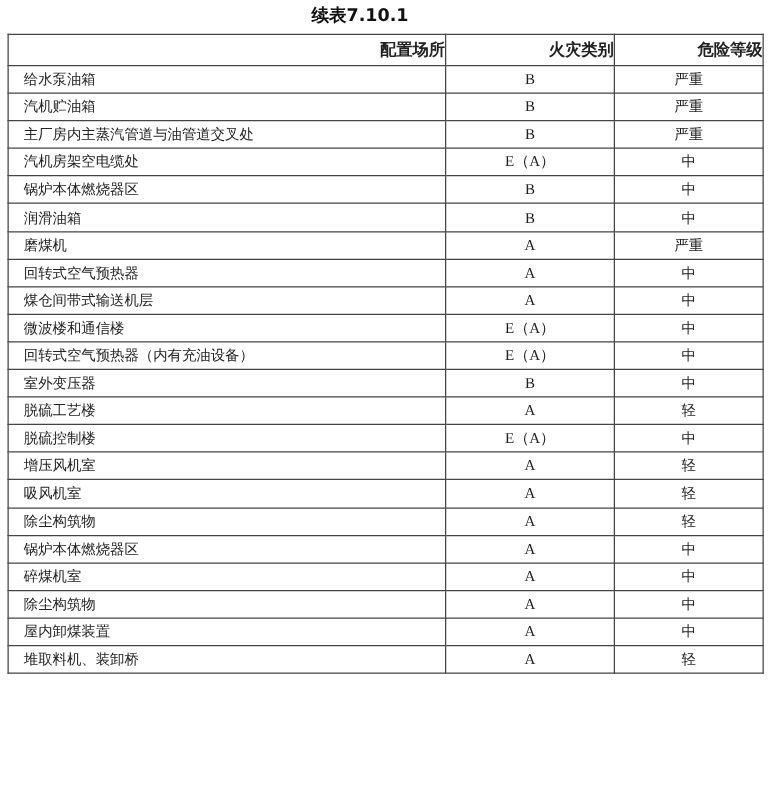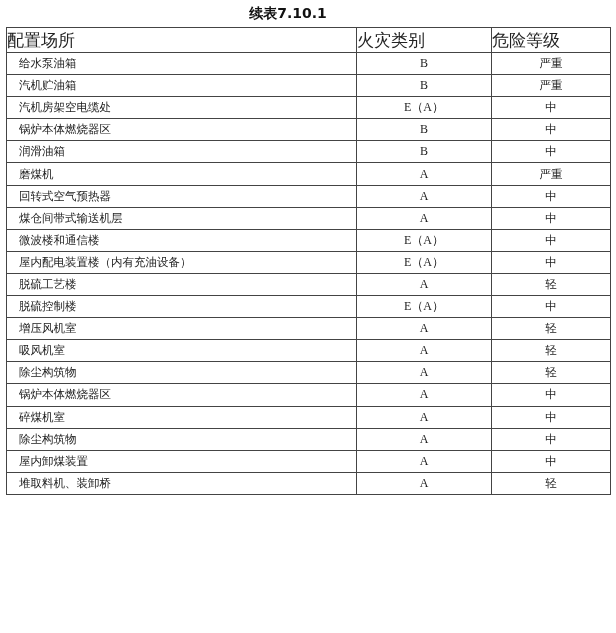--- a/index.html
+++ b/index.html
@@ -38,24 +38,24 @@
     }
     table.config th,
     table.config td {
       border: 1px solid #444;
       padding: 0;
       white-space: nowrap;
       overflow: hidden;
     }
     table.config th {
       height: 24px;
-      font-weight: normal;
-      text-align: left;
+      font-weight: bold;
+      text-align: right;
       font-family: "DejaVu Sans", "Liberation Sans", sans-serif;
-      font-size: 17px;
+      font-size: 13px;
       color: #222;
     }
     table.config td {
       height: 21.1px;
     }
     td.place {
       text-align: left;
       padding-left: 12px !important;
       font-family: "DejaVu Sans", "Liberation Sans", sans-serif;
       color: #222;
@@ -99,20 +99,25 @@
         <td class="place">给水泵油箱</td>
         <td class="fire">B</td>
         <td class="level">严重</td>
       </tr>
       <tr>
         <td class="place">汽机贮油箱</td>
         <td class="fire">B</td>
         <td class="level">严重</td>
       </tr>
       <tr>
+        <td class="place">主厂房内主蒸汽管道与油管道交叉处</td>
+        <td class="fire">B</td>
+        <td class="level">严重</td>
+      </tr>
+      <tr>
         <td class="place">汽机房架空电缆处</td>
         <td class="fire">E（A）</td>
         <td class="level">中</td>
       </tr>
       <tr>
         <td class="place">锅炉本体燃烧器区</td>
         <td class="fire">B</td>
         <td class="level">中</td>
       </tr>
       <tr>
@@ -134,22 +139,27 @@
         <td class="place">煤仓间带式输送机层</td>
         <td class="fire">A</td>
         <td class="level">中</td>
       </tr>
       <tr>
         <td class="place">微波楼和通信楼</td>
         <td class="fire">E（A）</td>
         <td class="level">中</td>
       </tr>
       <tr>
-        <td class="place">屋内配电装置楼（内有充油设备）</td>
-        <td class="fire">E（A）</td>
+        <td class="place">回转式空气预热器（内有充油设备）</td>
+        <td class="fire">E（A）</td>
+        <td class="level">中</td>
+      </tr>
+      <tr>
+        <td class="place">室外变压器</td>
+        <td class="fire">B</td>
         <td class="level">中</td>
       </tr>
       <tr>
         <td class="place">脱硫工艺楼</td>
         <td class="fire">A</td>
         <td class="level">轻</td>
       </tr>
       <tr>
         <td class="place">脱硫控制楼</td>
         <td class="fire">E（A）</td>

